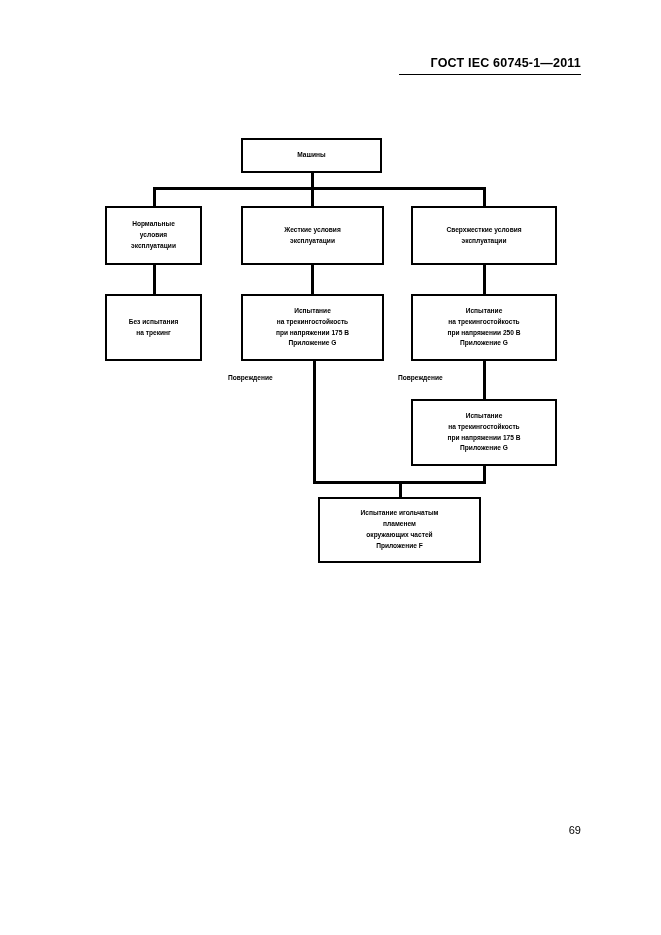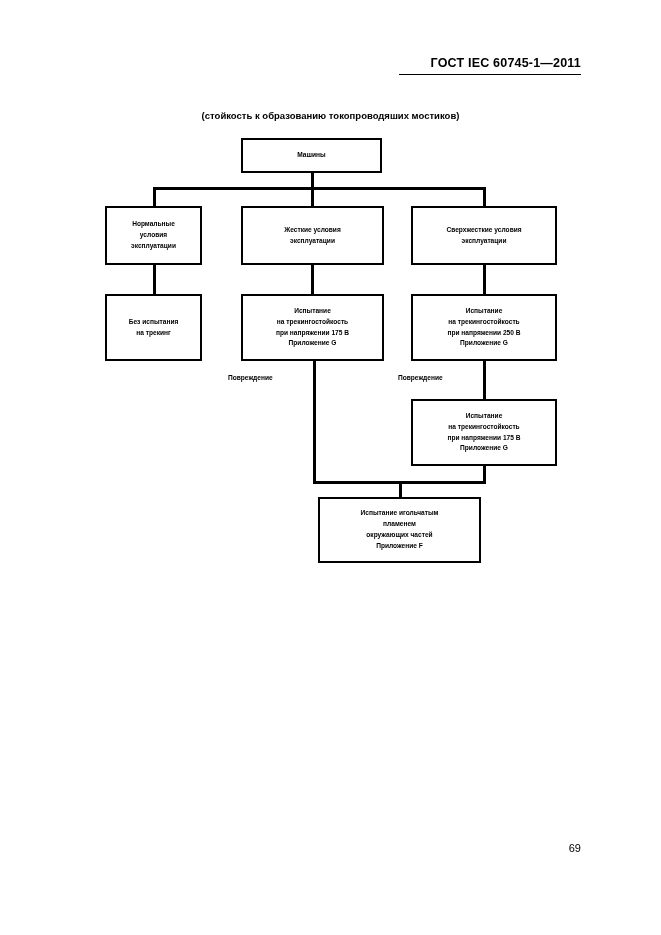--- a/index.html
+++ b/index.html
@@ -79,33 +79,32 @@
     position: absolute;
     font-size: 6.6px;
     font-weight: bold;
     white-space: nowrap;
   }
 
   
   .page-number {
     position: absolute;
     right: 48px;
-    top: 842px;
+    top: 824px;
     font-size: 11px;
   }
 </style>
 </head>
 <body>
 
 <div id="page">
 
   <div class="doc-header">ГОСТ IEC 60745-1—2011</div>
   <div class="header-rule"></div>
 
-  <div class="diagram-title title-line2">(стойкость к образованию токопроводяших мостиков)</div>
 
   <div class="line v" style="left:311px; top:172px; height:17px;"></div>
 
   <div class="line h" style="left:153px; top:187px; width:333px;"></div>
 
   <div class="line v" style="left:153px; top:187px; height:19px;"></div>
   <div class="line v" style="left:311px; top:187px; height:19px;"></div>
   <div class="line v" style="left:483px; top:187px; height:19px;"></div>
 
   <div class="line v" style="left:153px; top:264px; height:30px;"></div>

